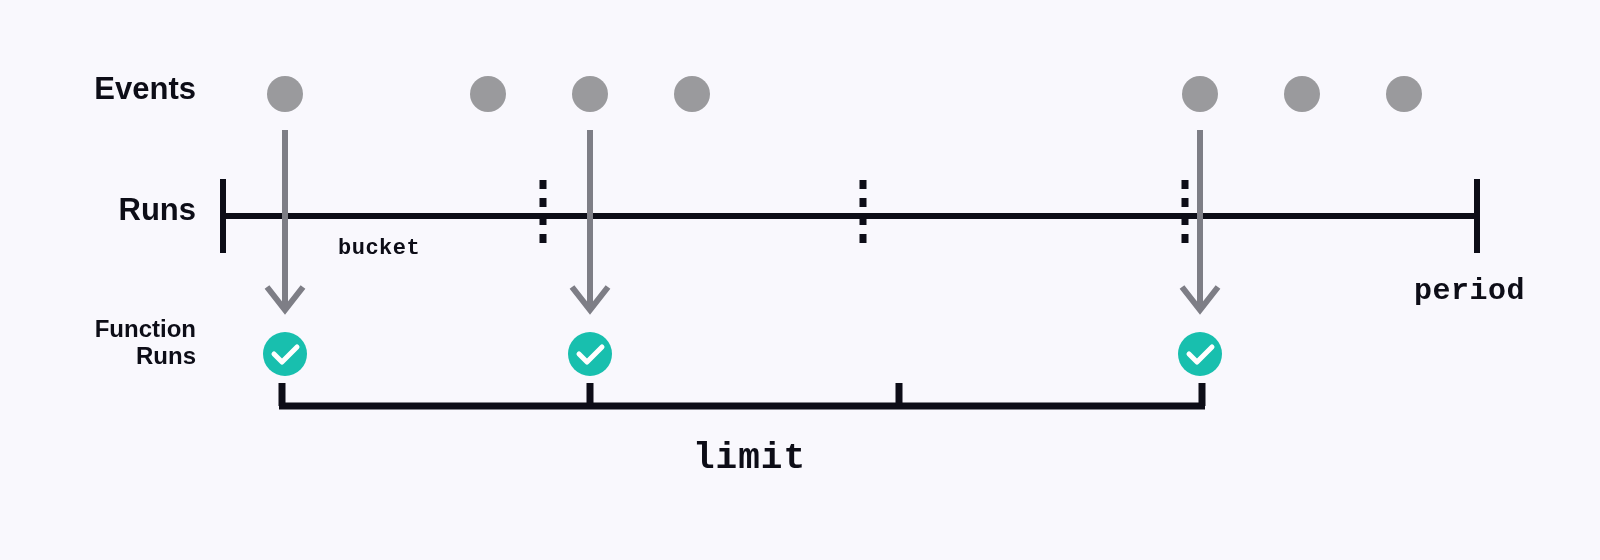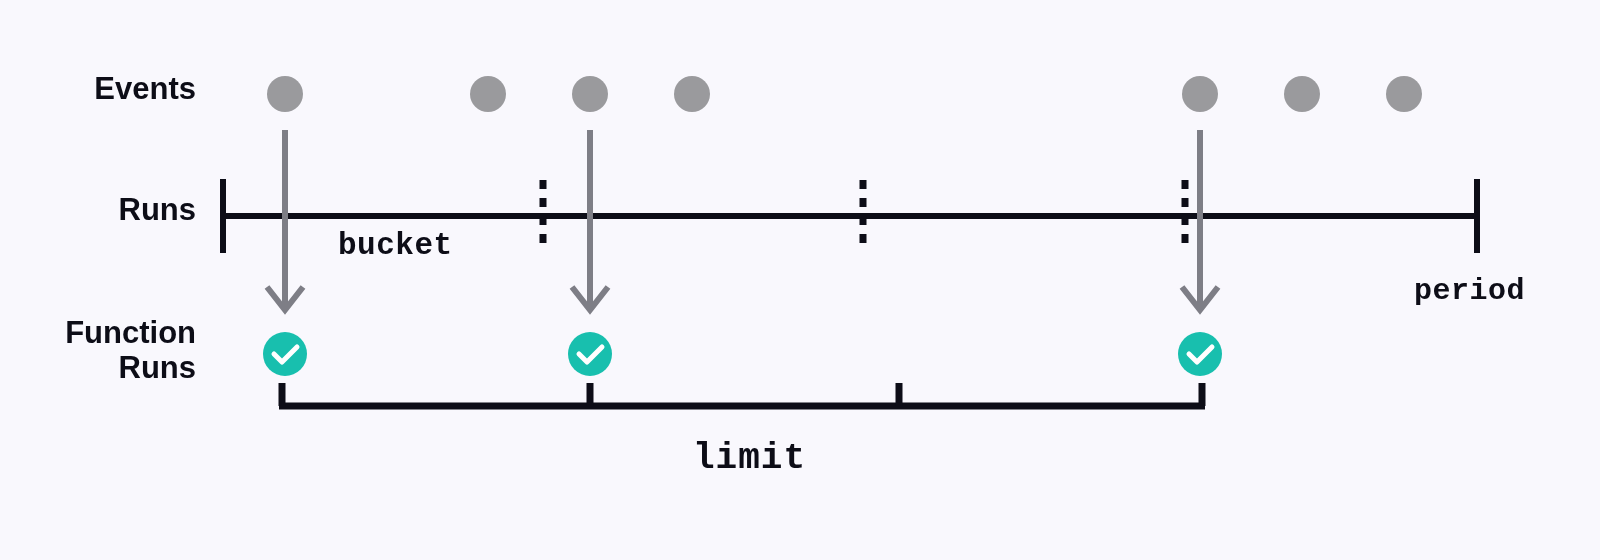--- a/index.html
+++ b/index.html
@@ -44,34 +44,34 @@
   #label-time {
     left: 0px;
     top: 193px;
     width: 196px;
     font-size: 31px;
   }
   #label-function-runs {
     left: 0px;
     top: 316px;
     width: 196px;
-    font-size: 31px;
+    font-size: 24px;
     text-align: right;
   }
   .mono-label {
     position: absolute;
     font-family: "Liberation Mono", "DejaVu Sans Mono", monospace;
     font-weight: 700;
     color: #0d0d17;
     white-space: nowrap;
   }
   #label-bucket {
     left: 338px;
-    top: 228px;
-    font-size: 31px;
+    top: 236px;
+    font-size: 22px;
     letter-spacing: 0.5px;
   }
   #label-period {
     left: 1414px;
     top: 274px;
     font-size: 30px;
     letter-spacing: 0.5px;
   }
   #label-limit {
     left: 693px;

